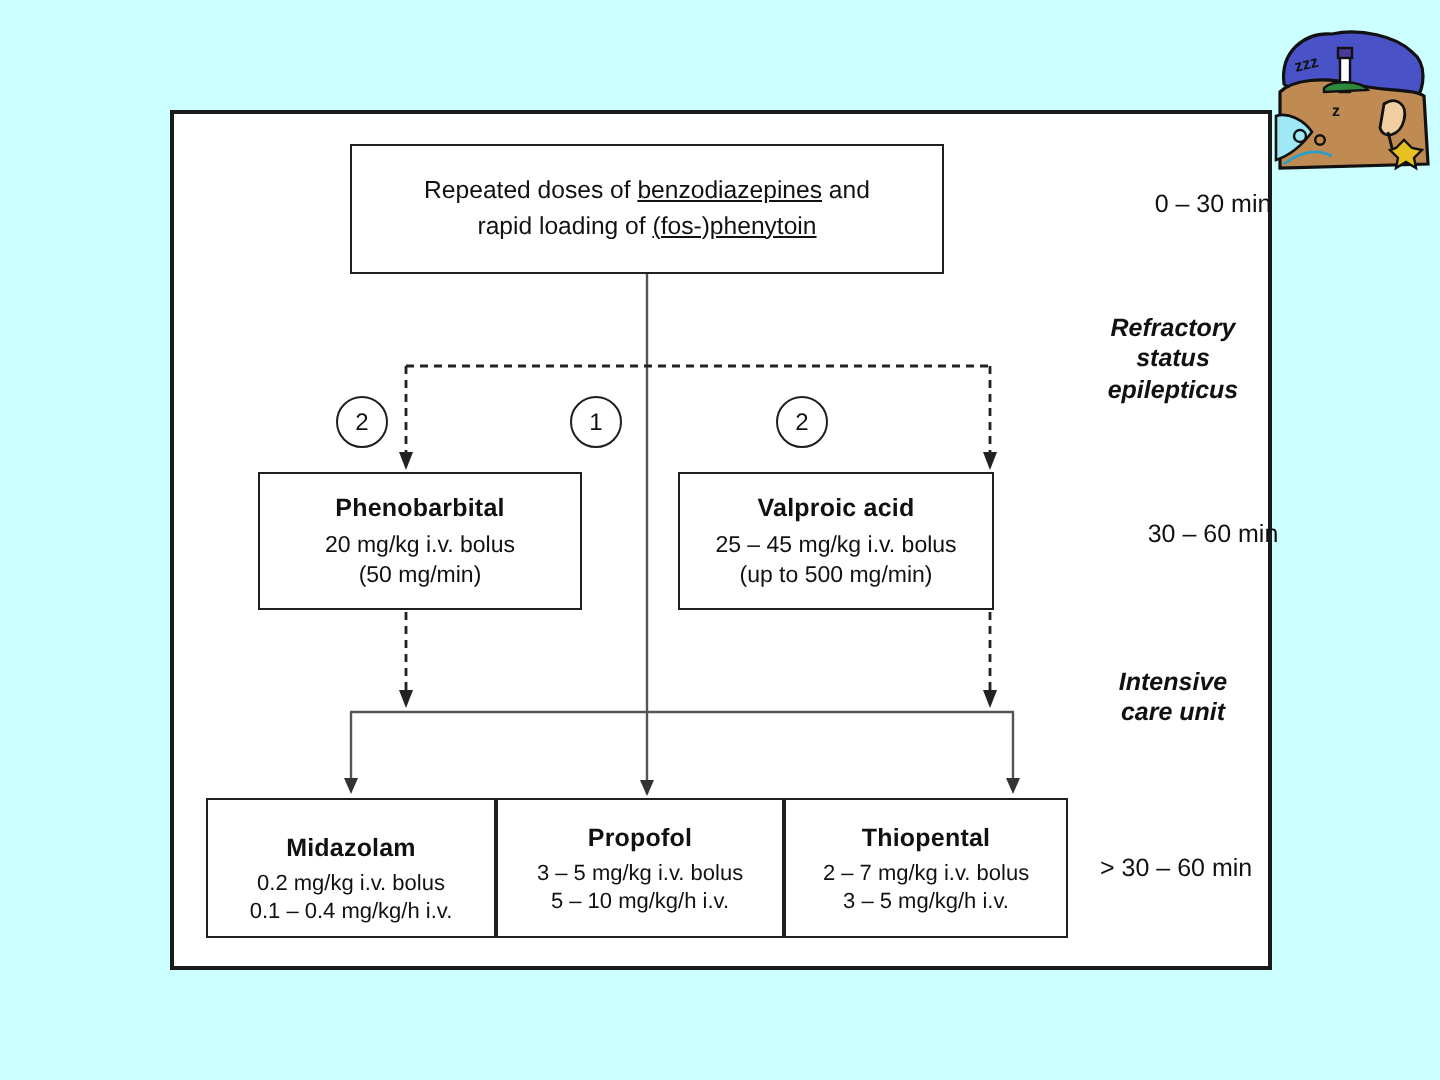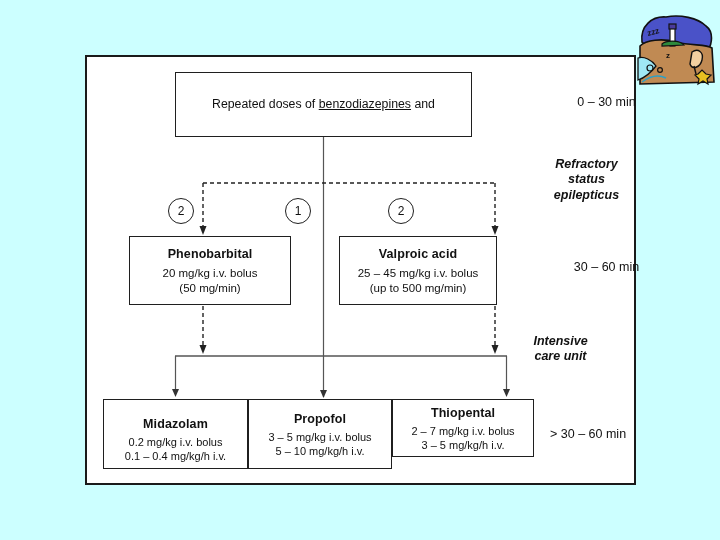--- a/index.html
+++ b/index.html
@@ -114,21 +114,21 @@
     left: 161px;
     top: 342px;
     width: 144px;
     height: 70px;
     padding-top: 2px;
   }
   #box-thiopental {
     left: 305px;
     top: 342px;
     width: 142px;
-    height: 58px;
+    height: 70px;
     padding-top: 2px;
   }
   #box-midazolam .node-title,
   #box-propofol .node-title,
   #box-thiopental .node-title { margin-bottom: 4px; }
   #box-midazolam .node-line,
   #box-propofol .node-line,
   #box-thiopental .node-line { font-size: 11px; }
 
   
@@ -163,21 +163,21 @@
     margin-left: 20px;
   }
   .phase-italic {
     font-size: 12.5px;
     font-style: italic;
     font-weight: bold;
   }
   #phase-0-30   { left: 447px; top: 38px;  width: 105px; }
   #phase-refractory { left: 447px; top: 100px; width: 105px; }
   #phase-30-60  { left: 447px; top: 203px; width: 105px; }
-  #phase-icu    { left: 421px; top: 277px; width: 105px; }
+  #phase-icu    { left: 447px; top: 277px; width: 105px; }
   #phase-gt-30-60 { left: 443px; top: 370px; width: 112px; text-align: left; }
 
   
   #beach-clipart {
     position: absolute;
     left: 636px;
     top: 12px;
     width: 80px;
     height: 74px;
   }
@@ -230,20 +230,23 @@
       <polygon points="88.5,340 85,332 92,332" fill="#333"></polygon>
 
       <line x1="419.5" y1="299" x2="419.5" y2="334" stroke="#555" stroke-width="1.2"></line>
       <polygon points="419.5,340 416,332 423,332" fill="#333"></polygon>
     </svg>
 
     <div class="node-box" id="box-initial">
       <div class="node-line">
         <span>Repeated doses of </span><span class="u">benzodiazepines</span><span> and</span>
       </div>
+      <div class="node-line">
+        <span>rapid loading of </span><span class="u">(fos-)phenytoin</span>
+      </div>
     </div>
 
     <div class="step-circle" id="circle-pheno">
       <span>2</span>
     </div>
     <div class="step-circle" id="circle-center">
       <span>1</span>
     </div>
     <div class="step-circle" id="circle-valproic">
       <span>2</span>

